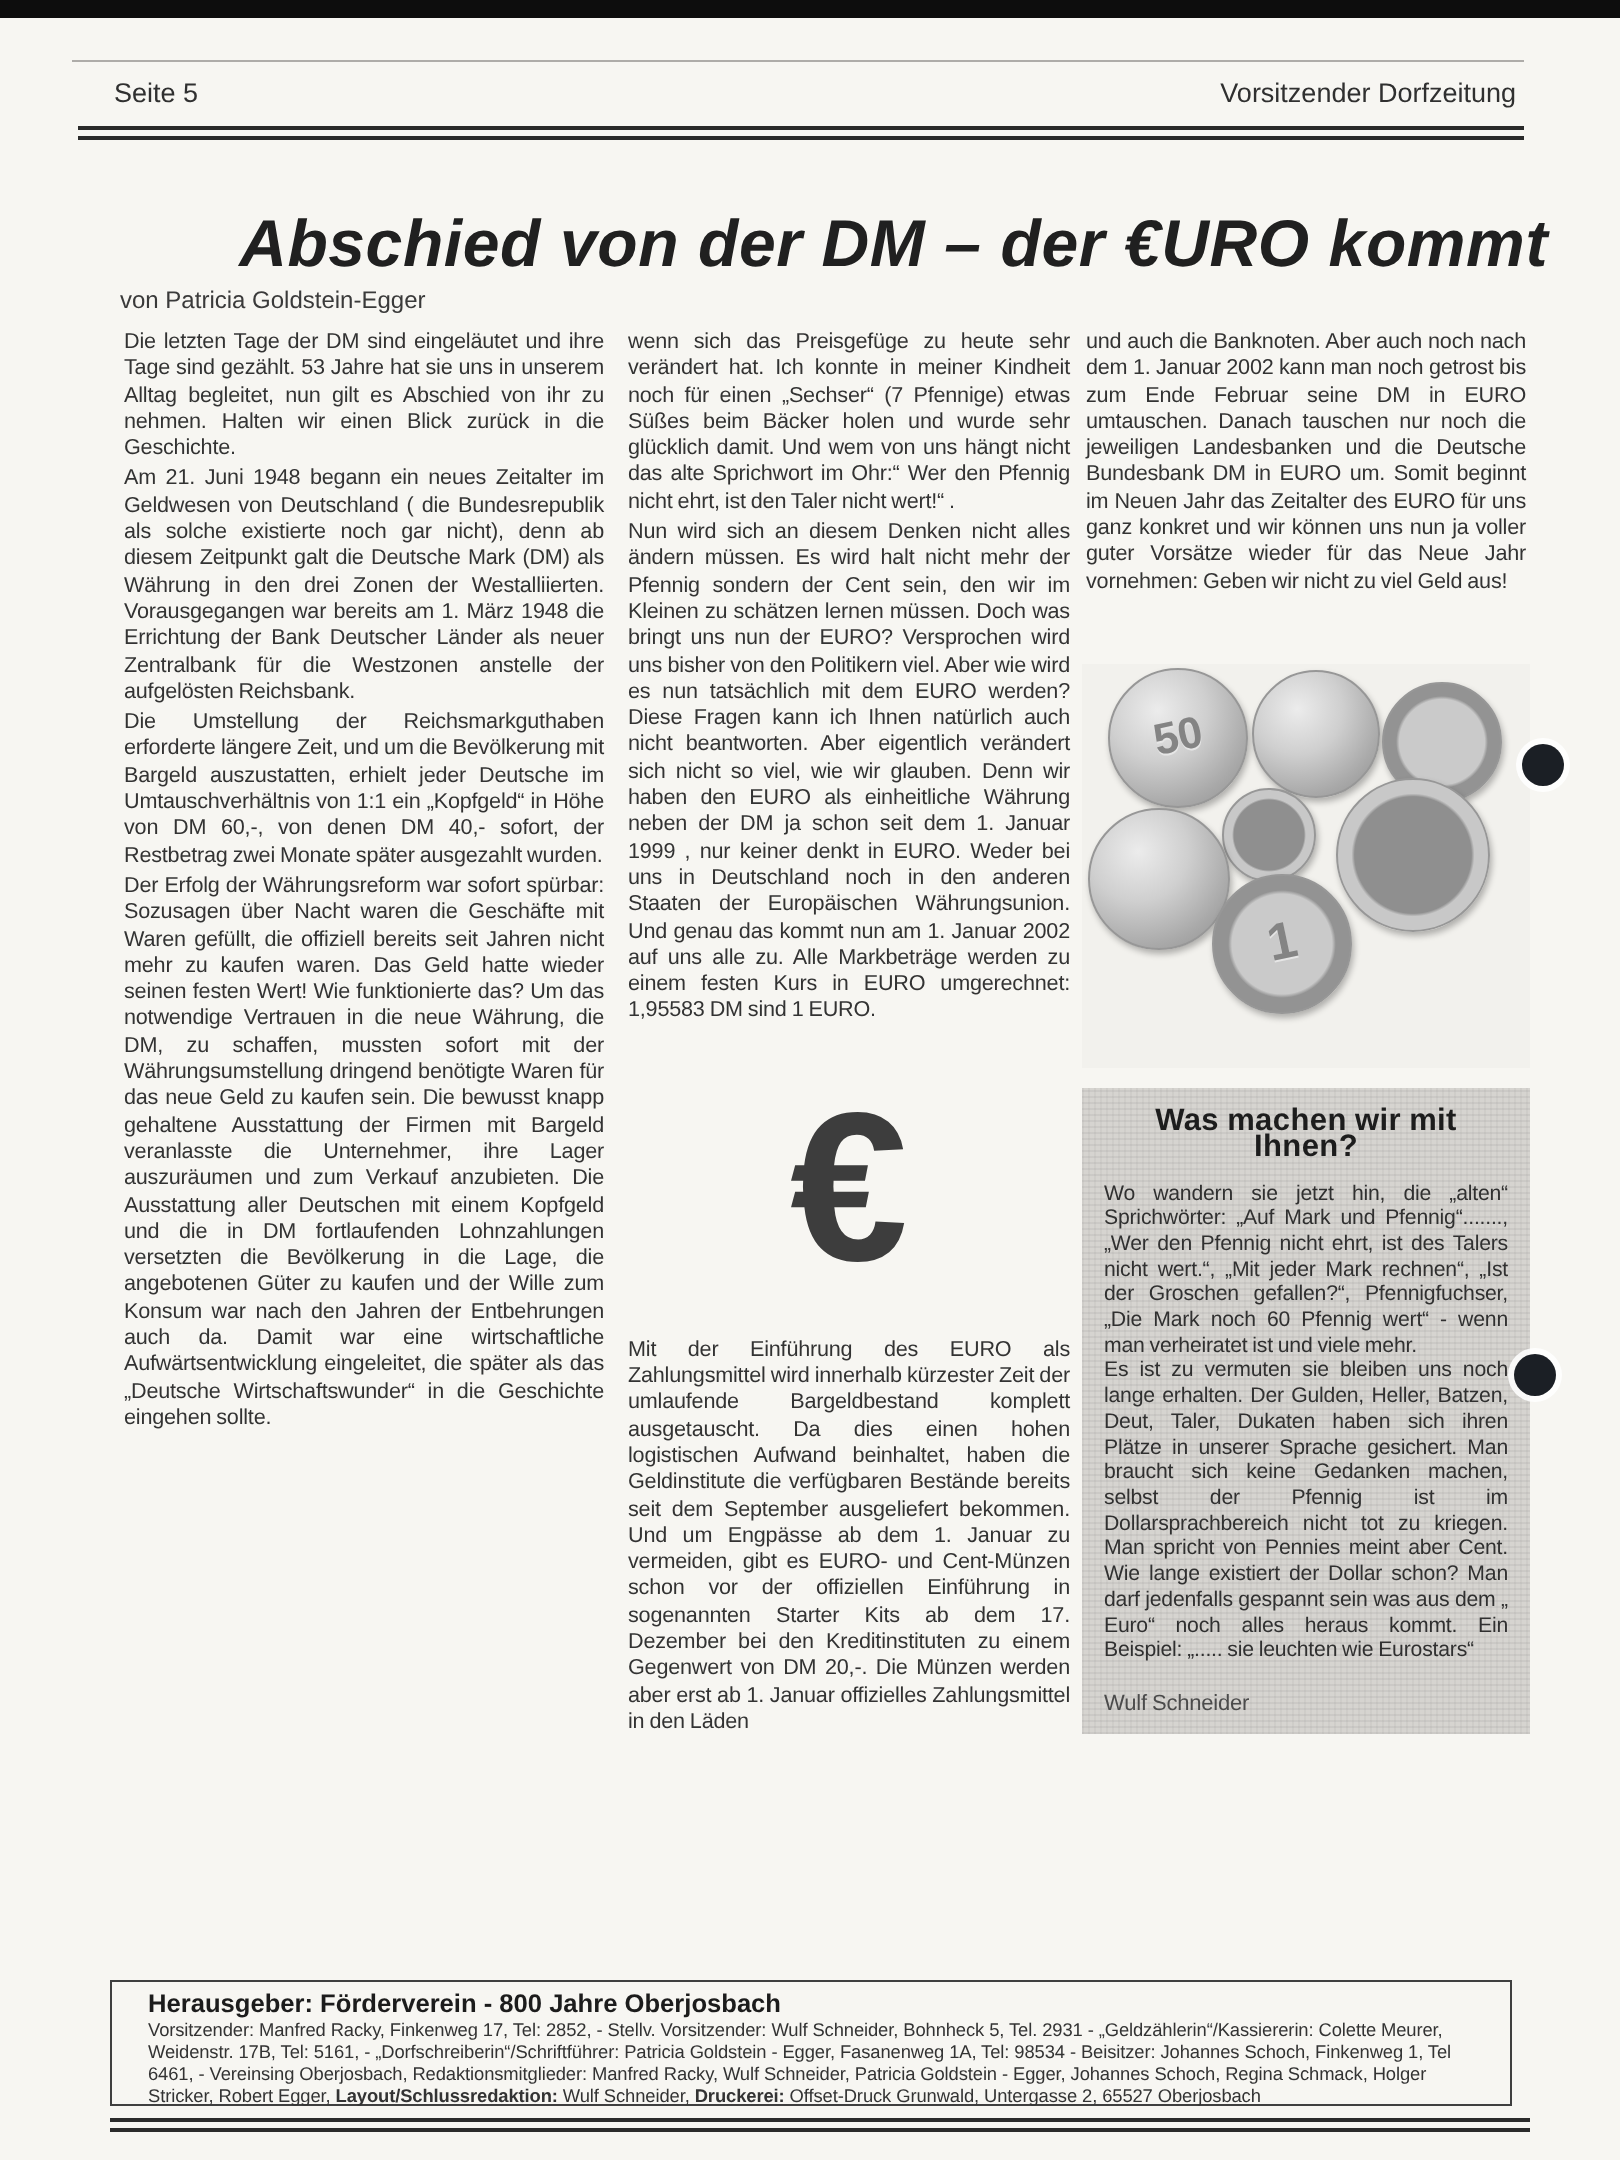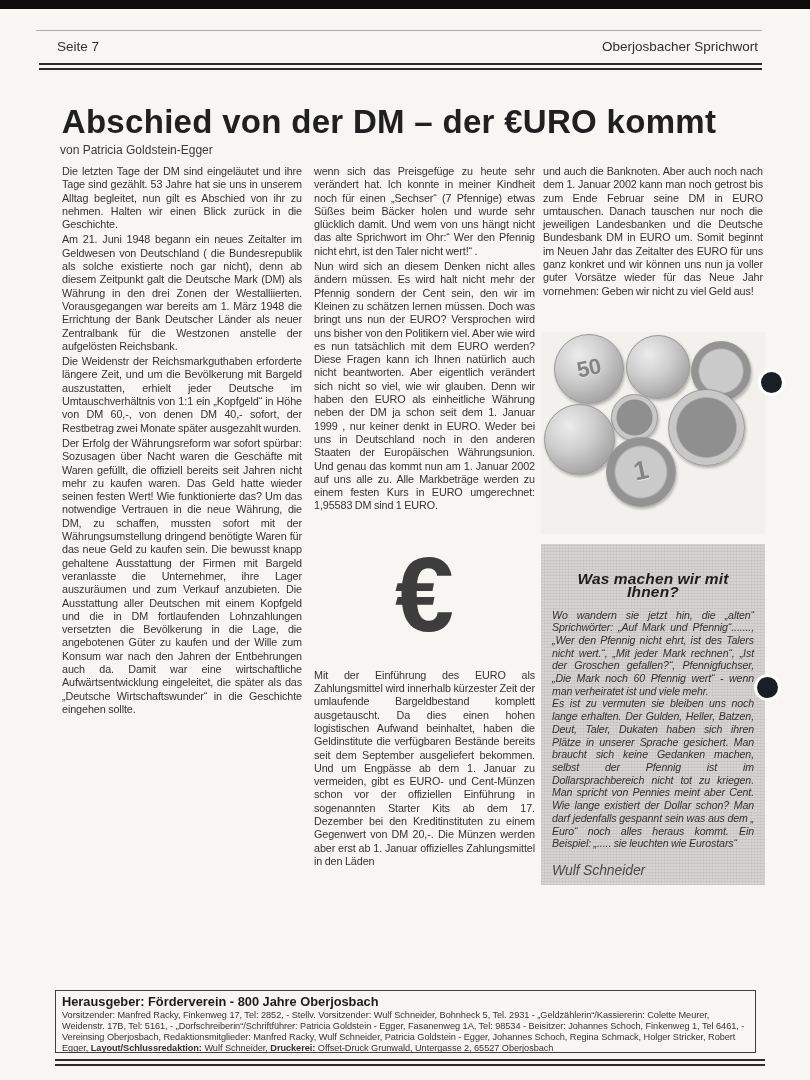--- a/index.html
+++ b/index.html
@@ -6,80 +6,80 @@
   body {
     width:810px; height:1080px; position:relative; overflow:hidden;
     background:#f7f6f2;
     font-family:"Liberation Sans", sans-serif;
     color:#343434;
   }
   .topbar { position:absolute; top:0; left:0; width:810px; height:9px; background:#0d0d0d; }
   .preheader-rule { position:absolute; top:30px; left:36px; width:726px; height:1px; background:#aeaca9; }
   .header-row { position:absolute; top:39px; left:57px; width:701px; display:flex; justify-content:space-between; font-size:13.5px; color:#303030; }
   .header-rule { position:absolute; top:63px; left:39px; width:723px; height:3px; border-top:2px solid #2a2a2a; border-bottom:2px solid #2a2a2a; }
-  .page-title { position:absolute; top:81px; left:24px; width:730px; text-align:center; font-size:33px; font-weight:bold; color:#202020; letter-spacing:.3px; white-space:nowrap; }
+  .page-title { position:absolute; top:81px; left:44px; width:730px; text-align:right; font-size:33px; font-weight:bold; color:#202020; letter-spacing:.3px; white-space:nowrap;font-style:italic; }
   .byline { position:absolute; top:143px; left:60px; font-size:12px; color:#3a3a3a; }
 
   .col { position:absolute; top:163px; height:825px; overflow:hidden; text-align:justify;
          font-size:10.8px; line-height:13.3px; letter-spacing:-0.1px; word-spacing:-0.4px; color:#333; }
   .col p { margin:2px; }
   #col1 { left:60px;  width:244px; }
   #col2 { left:312px; width:225px; }
   #col3 { left:541px; width:224px; }
 
   .euro-big { text-align:center; font-size:106px; line-height:1; font-weight:600; color:#3d3d3d; margin:28px 0 22px 0; letter-spacing:0; }
 
   .coins { position:relative; width:224px; height:202px; margin-top:34px; background:#f2f1ed; }
   .coin { position:absolute; border-radius:50%;
           background:radial-gradient(circle at 35% 30%, #ececec 0%, #cfcfcf 38%, #a9a9a9 72%, #8e8e8e 100%);
           box-shadow:1px 2px 3px rgba(0,0,0,.28); border:1px solid #979797; }
   .coin.bicolor { background:radial-gradient(circle at 50% 50%, #8f8f8f 0 55%, #c8c8c8 58% 100%); }
   .coin.bicolor-inv { background:radial-gradient(circle at 50% 50%, #cacaca 0 52%, #939393 56% 100%); }
   .coin .num { position:absolute; left:0; right:0; top:50%; transform:translateY(-58%) rotate(-12deg); text-align:center;
                font-weight:bold; color:#848484; text-shadow:0 1px 0 #e6e6e6; }
 
-  .infobox { margin-top:10px; padding:28px 11px 8px 11px; box-sizing:border-box;
+  .infobox { margin-top:10px; padding:10px 11px 8px 11px; box-sizing:border-box;
              background-color:#d6d4d0;
              background-image:repeating-linear-gradient(0deg, rgba(110,110,108,.10) 0 1px, transparent 1px 3px),
-                              repeating-linear-gradient(90deg, rgba(110,110,108,.07) 0 1px, transparent 1px 3px);font-style:italic; }
+                              repeating-linear-gradient(90deg, rgba(110,110,108,.07) 0 1px, transparent 1px 3px); }
   .infobox-title { text-align:center; font-size:15.5px; font-weight:bold; color:#1d1d1d; margin:0 0 10px 0; letter-spacing:.2px; }
   .infobox-body { font-size:10.6px; line-height:12.7px; text-align:justify; letter-spacing:-0.1px; word-spacing:-0.4px; color:#303030; }
   .infobox-body p { margin:0; }
-  .infobox-sign { margin-top:14px; font-size:14px; color:#4b4b4b; }
+  .infobox-sign { margin-top:14px; font-size:11px; color:#4b4b4b; }
 
   .footer-box { position:absolute; left:55px; top:990px; width:701px; height:63px; box-sizing:border-box;
-                border:1.5px solid #3f3f3f; padding:3px 8px 2px 6px; }
+                border:1.5px solid #3f3f3f; padding:3px 8px 2px 18px; }
   .footer-title { font-size:12.8px; font-weight:bold; color:#1c1c1c; }
   .footer-text { font-size:9.2px; line-height:11px; color:#333; margin-top:1px; letter-spacing:-0.05px; }
   .footer-text span.b { font-weight:bold; }
   .bottom-rule { position:absolute; left:55px; top:1059px; width:710px; height:3px; border-top:2.5px solid #2b2b2b; border-bottom:2px solid #2b2b2b; }
 
   .hole { position:absolute; width:21px; height:21px; border-radius:50%; background:#1b1f25; box-shadow:0 0 0 3px rgba(255,255,255,.85); }
   #hole1 { left:761px; top:372px; }
   #hole2 { left:757px; top:677px; }
 </style>
 </head>
 <body>
 
 <div class="topbar"></div>
 <div class="preheader-rule"></div>
 
 <div class="header-row">
-  <span>Seite 7</span>
-  <span>Oberjosbacher Sprichwort</span>
+  <span>Seite 5</span>
+  <span>Vorsitzender Dorfzeitung</span>
 </div>
 <div class="header-rule"></div>
 
 <h1 class="page-title">Abschied von der DM – der €URO kommt</h1>
 <div class="byline">von Patricia Goldstein-Egger</div>
 
 <div id="col1" class="col">
     <p>Die letzten Tage der DM sind eingeläutet und ihre Tage sind gezählt. 53 Jahre hat sie uns in unserem Alltag begleitet, nun gilt es Abschied von ihr zu nehmen. Halten wir einen Blick zurück in die Geschichte.</p>
     <p>Am 21. Juni 1948 begann ein neues Zeitalter im Geldwesen von Deutschland ( die Bundesrepublik als solche existierte noch gar nicht), denn ab diesem Zeitpunkt galt die Deutsche Mark (DM) als Währung in den drei Zonen der Westalliierten. Vorausgegangen war bereits am 1. März 1948 die Errichtung der Bank Deutscher Länder als neuer Zentralbank für die Westzonen anstelle der aufgelösten Reichsbank.</p>
-    <p>Die Weidenstr der Reichsmarkguthaben erforderte längere Zeit, und um die Bevölkerung mit Bargeld auszustatten, erhielt jeder Deutsche im Umtauschverhältnis von 1:1 ein „Kopfgeld“ in Höhe von DM 60,-, von denen DM 40,- sofort, der Restbetrag zwei Monate später ausgezahlt wurden.</p>
+    <p>Die Umstellung der Reichsmarkguthaben erforderte längere Zeit, und um die Bevölkerung mit Bargeld auszustatten, erhielt jeder Deutsche im Umtauschverhältnis von 1:1 ein „Kopfgeld“ in Höhe von DM 60,-, von denen DM 40,- sofort, der Restbetrag zwei Monate später ausgezahlt wurden.</p>
     <p>Der Erfolg der Währungsreform war sofort spürbar: Sozusagen über Nacht waren die Geschäfte mit Waren gefüllt, die offiziell bereits seit Jahren nicht mehr zu kaufen waren. Das Geld hatte wieder seinen festen Wert! Wie funktionierte das? Um das notwendige Vertrauen in die neue Währung, die DM, zu schaffen, mussten sofort mit der Währungsumstellung dringend benötigte Waren für das neue Geld zu kaufen sein. Die bewusst knapp gehaltene Ausstattung der Firmen mit Bargeld veranlasste die Unternehmer, ihre Lager auszuräumen und zum Verkauf anzubieten. Die Ausstattung aller Deutschen mit einem Kopfgeld und die in DM fortlaufenden Lohnzahlungen versetzten die Bevölkerung in die Lage, die angebotenen Güter zu kaufen und der Wille zum Konsum war nach den Jahren der Entbehrungen auch da. Damit war eine wirtschaftliche Aufwärtsentwicklung eingeleitet, die später als das „Deutsche Wirtschaftswunder“ in die Geschichte eingehen sollte.</p>
   </div>
 
 <div id="col2" class="col">
   <div>
       <p>wenn sich das Preisgefüge zu heute sehr verändert hat. Ich konnte in meiner Kindheit noch für einen „Sechser“ (7 Pfennige) etwas Süßes beim Bäcker holen und wurde sehr glücklich damit. Und wem von uns hängt nicht das alte Sprichwort im Ohr:“ Wer den Pfennig nicht ehrt, ist den Taler nicht wert!“ .</p>
       <p>Nun wird sich an diesem Denken nicht alles ändern müssen. Es wird halt nicht mehr der Pfennig sondern der Cent sein, den wir im Kleinen zu schätzen lernen müssen. Doch was bringt uns nun der EURO? Versprochen wird uns bisher von den Politikern viel. Aber wie wird es nun tatsächlich mit dem EURO werden? Diese Fragen kann ich Ihnen natürlich auch nicht beantworten. Aber eigentlich verändert sich nicht so viel, wie wir glauben. Denn wir haben den EURO als einheitliche Währung neben der DM ja schon seit dem 1. Januar 1999 , nur keiner denkt in EURO. Weder bei uns in Deutschland noch in den anderen Staaten der Europäischen Währungsunion. Und genau das kommt nun am 1. Januar 2002 auf uns alle zu. Alle Markbeträge werden zu einem festen Kurs in EURO umgerechnet: 1,95583 DM sind 1 EURO.</p>
     </div>
   <div class="euro-big">€</div>
   <div>

